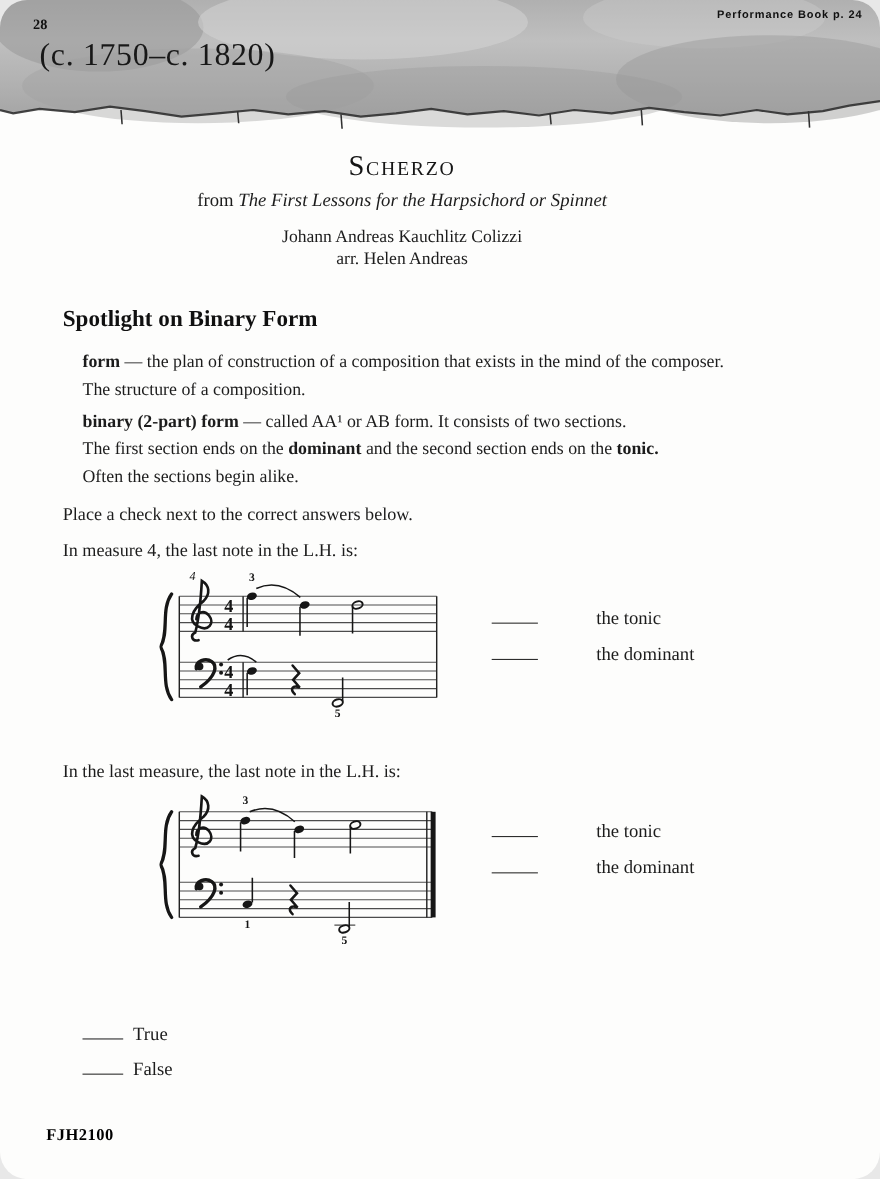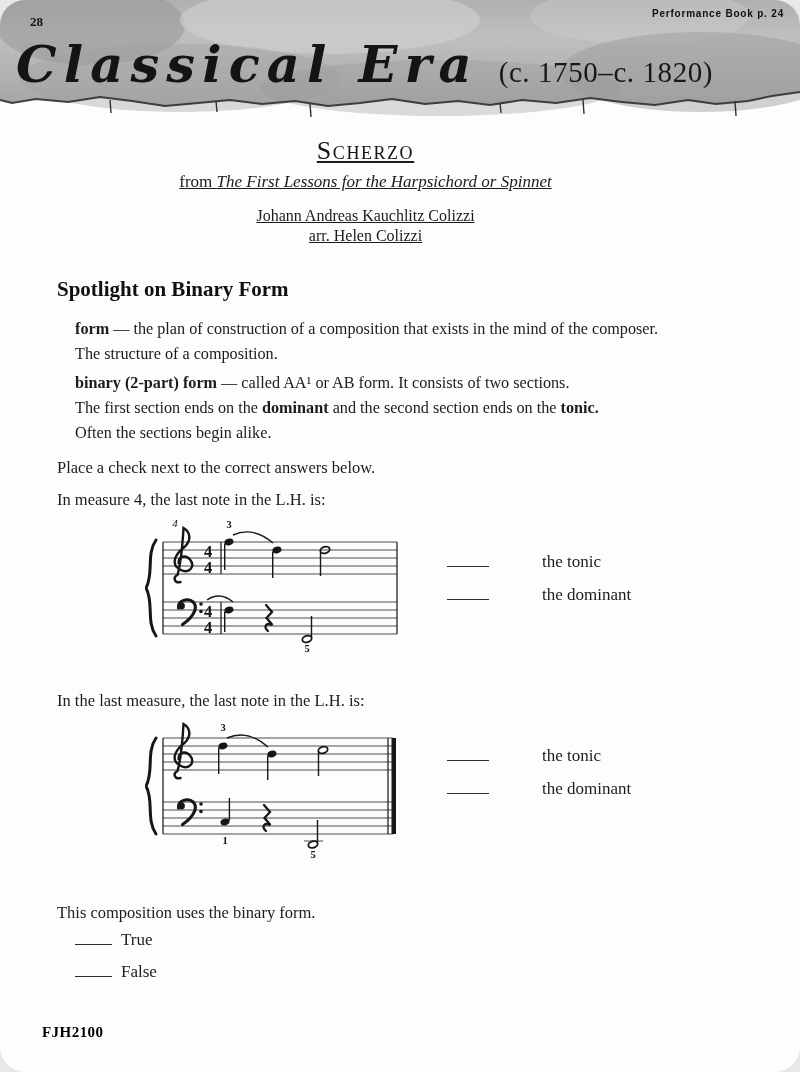--- a/index.html
+++ b/index.html
@@ -22,21 +22,21 @@
     position:absolute;top:34px;left:16px;display:flex;align-items:baseline;white-space:nowrap;
   }
   .era-script{
     font-family:"DejaVu Serif", serif;font-style:italic;font-weight:bold;
     font-size:51px;letter-spacing:.14em;color:#141414;
   }
   .era-dates{
     font-size:29px;margin-left:20px;color:#181818;letter-spacing:.02em;
   }
   
-  .title-block{position:absolute;top:136px;left:0;width:731px;text-align:center;text-decoration:underline;}
+  .title-block{position:absolute;top:136px;left:0;width:731px;text-align:center;}
   .piece-title{
     font-size:26px;font-variant:small-caps;letter-spacing:.06em;color:#151515;margin-bottom:6px;
   }
   .source-line{font-size:17px;margin-bottom:14px;}
   .source-line .it{font-style:italic;}
   .composer-line{font-size:16px;line-height:20px;}
   
   .spotlight-heading{
     position:absolute;top:277px;left:57px;margin:0;font-size:21px;font-weight:bold;color:#101010;
   }
@@ -115,29 +115,28 @@
         <line x1="500" y1="103" x2="501" y2="113"></line>
         <line x1="583" y1="100" x2="584" y2="114"></line>
         <line x1="735" y1="101" x2="736" y2="116"></line>
       </g>
     </g>
   </svg>
 
   <div class="page-number">28</div>
   <div class="perf-ref">Performance Book p. 24</div>
   <div class="era-line">
-    <span class="era-script">Classical Era</span>
     <span class="era-dates">(c. 1750–c. 1820)</span>
   </div>
 
   <div class="title-block">
     <div class="piece-title">Scherzo</div>
     <div class="source-line"><span>from </span><span class="it">The First Lessons for the Harpsichord or Spinnet</span></div>
     <div class="composer-line">Johann Andreas Kauchlitz Colizzi</div>
-    <div class="composer-line">arr. Helen Colizzi</div>
+    <div class="composer-line">arr. Helen Andreas</div>
   </div>
 
   <h2 class="spotlight-heading">Spotlight on Binary Form</h2>
 
   <p class="def def-1"><b>form</b><span> — the plan of construction of a composition that exists in the mind of the composer.</span><br><span>The structure of a composition.</span></p>
 
   <p class="def def-2"><b>binary (2-part) form</b><span> — called AA¹ or AB form. It consists of two sections.</span><br><span>The first section ends on the </span><b>dominant</b><span> and the second section ends on the </span><b>tonic.</b><br><span>Often the sections begin alike.</span></p>
 
   <p class="ws-line instruction">Place a check next to the correct answers below.</p>
   <p class="ws-line q1-prompt">In measure 4, the last note in the L.H. is:</p>
@@ -308,21 +307,20 @@
         <span class="blank"></span>
         <span>the tonic</span>
       </div>
       <div class="answer-row">
         <span class="blank"></span>
         <span>the dominant</span>
       </div>
     </div>
   </div>
 
-  <p class="ws-line statement">This composition uses the binary form.</p>
 
   <div class="tf-row tf-true">
     <span class="blank tf"></span>
     <span>True</span>
   </div>
   <div class="tf-row tf-false">
     <span class="blank tf"></span>
     <span>False</span>
   </div>
 

